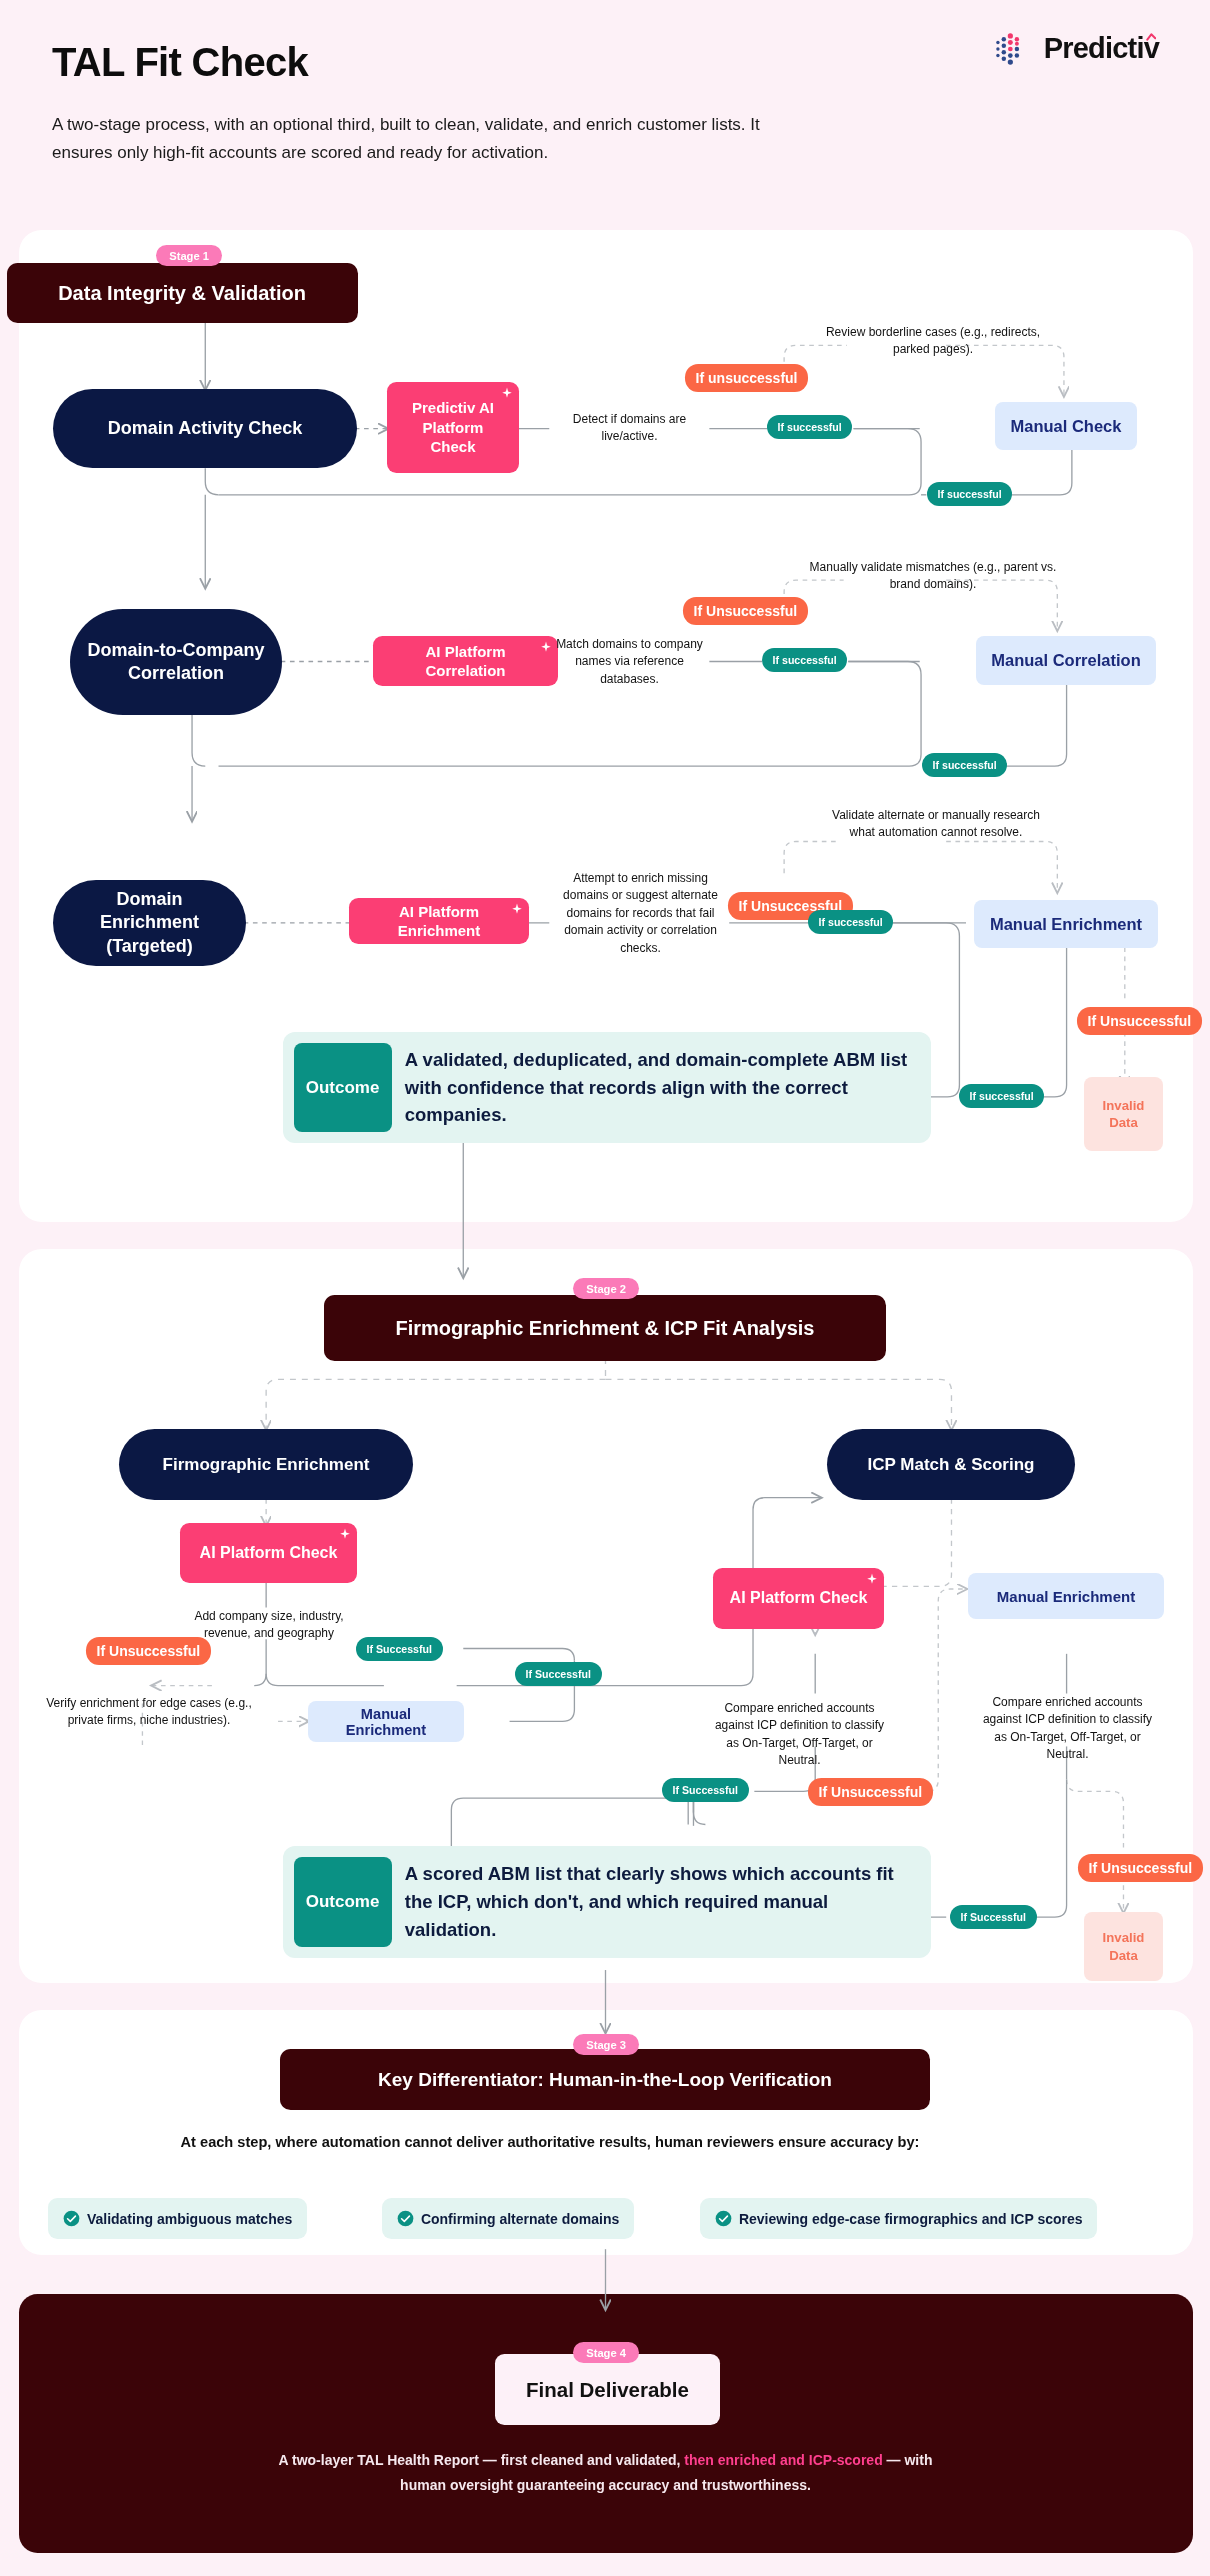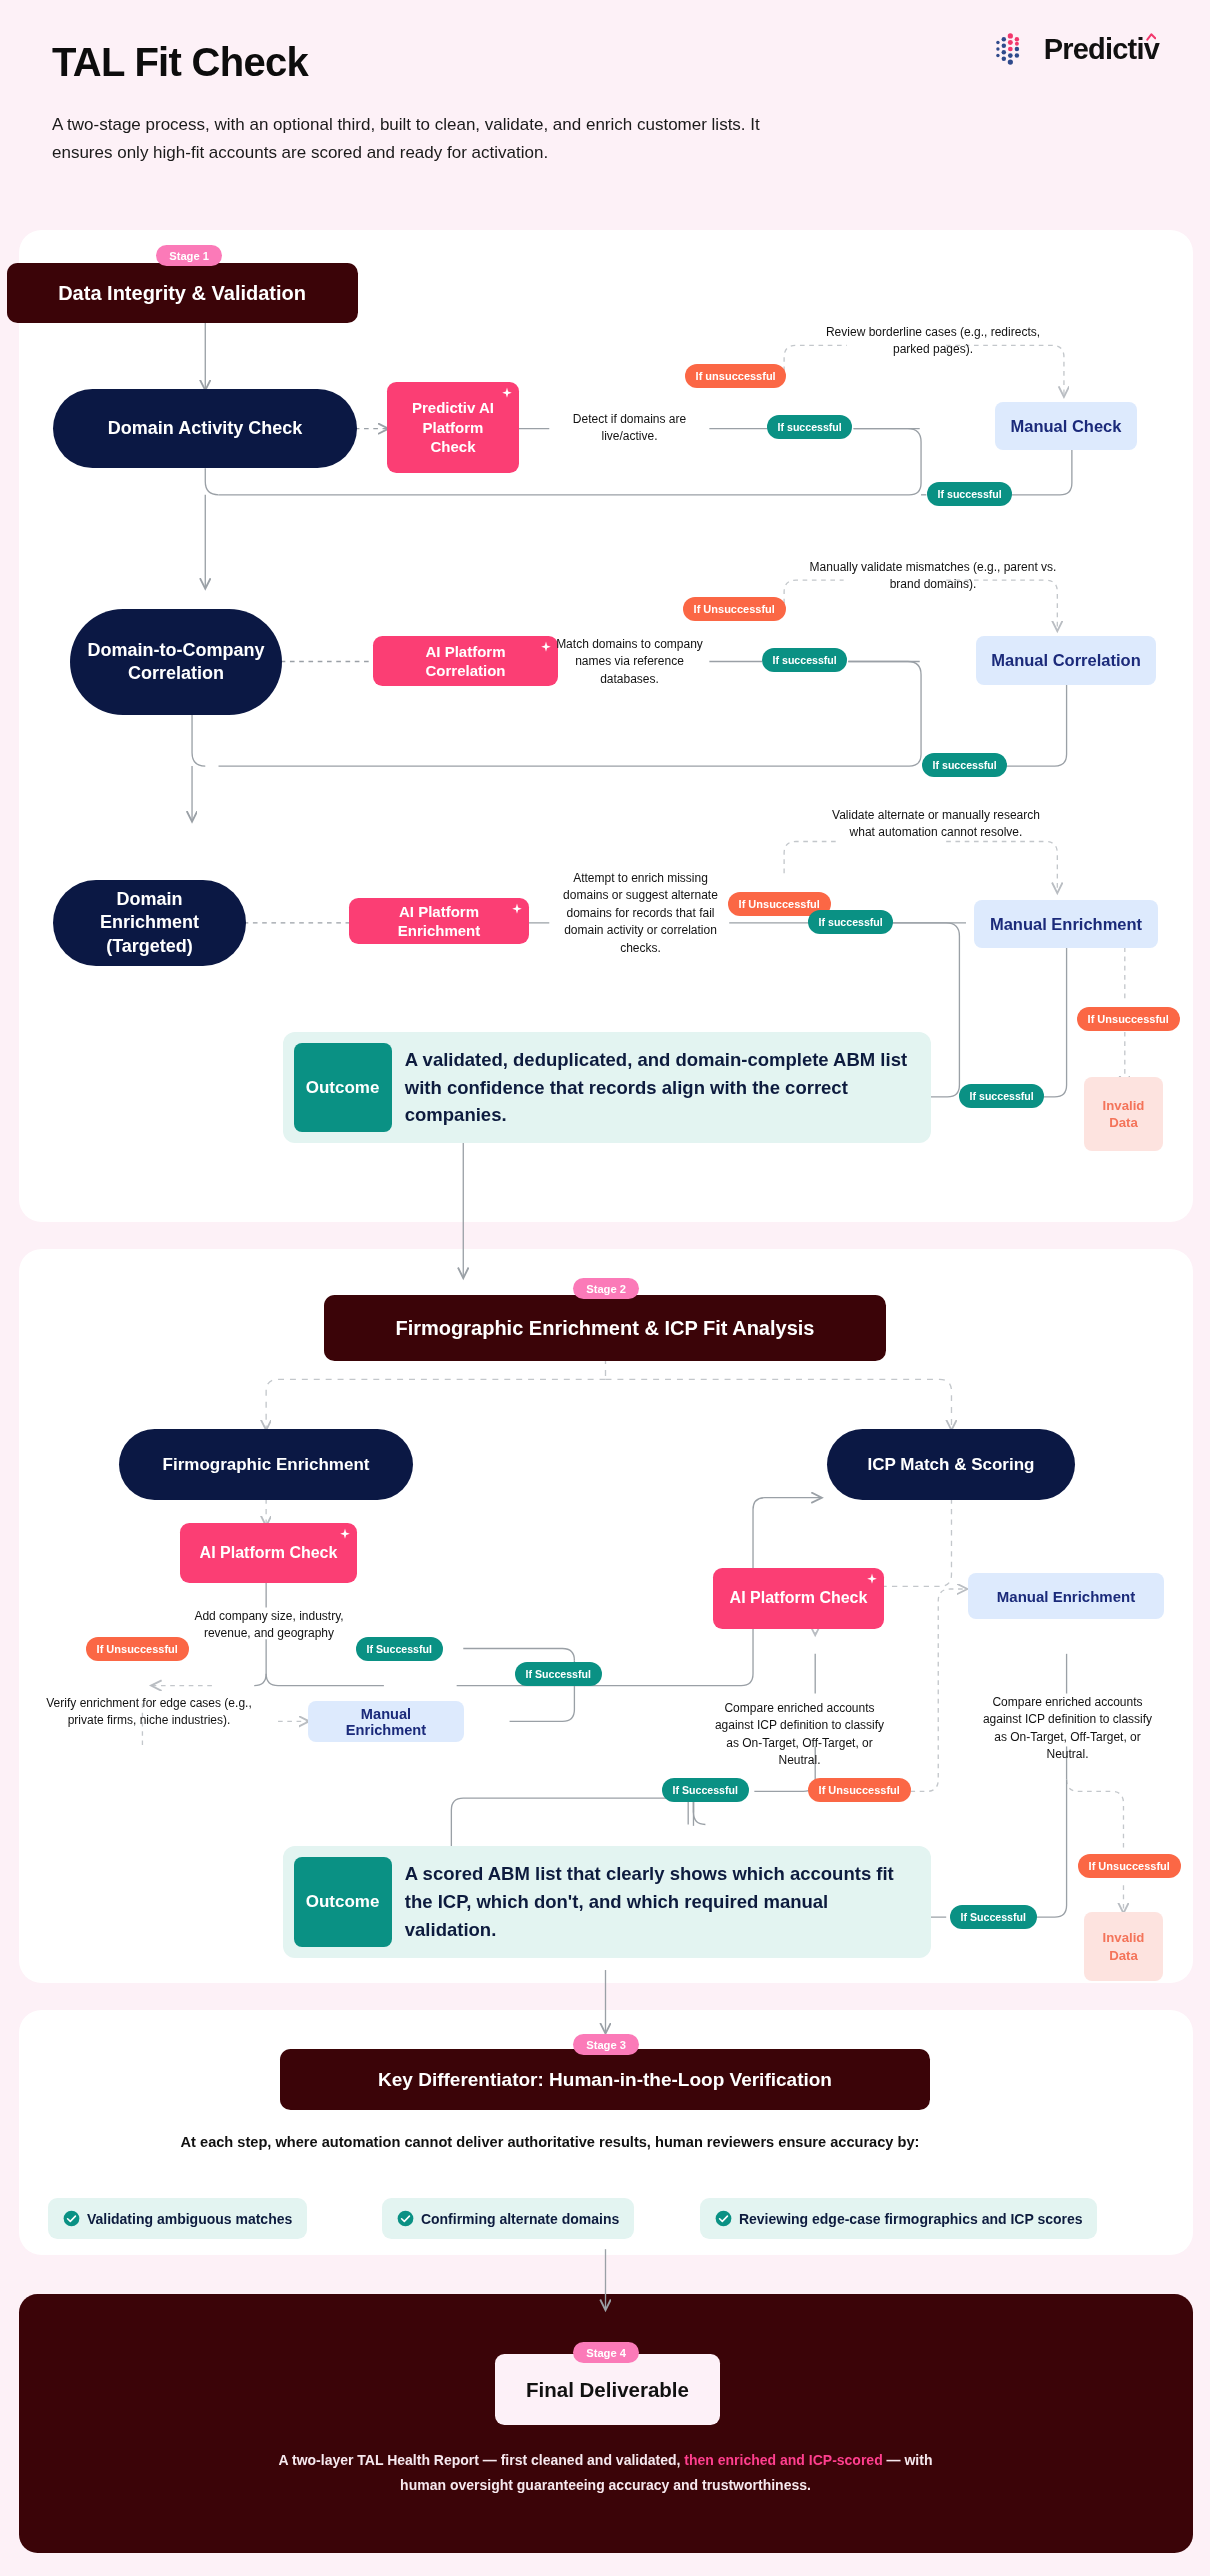--- a/index.html
+++ b/index.html
@@ -21,21 +21,21 @@
     position: absolute; left: 52px; top: 40px;
     font-size: 40px; font-weight: 800; letter-spacing: -0.7px;
     color: #0d0d0d;
   }
   .hdr-sub {
     position: absolute; left: 52px; top: 111px; width: 741px;
     font-size: 17px; line-height: 1.62; color: #1a1a1a; font-weight: 400;
   }
   .logo {
     position: absolute; right: 52px; top: 32px;
-    display: flex; align-items: center; gap: 16px;
+    display: flex; gap: 16px;
   }
   .logo-dots { width: 34px; height: 34px; }
   .logo-word {
     font-size: 29px; font-weight: 700; color: #111; letter-spacing: -0.8px;
     position: relative;
   }
   .logo-tick {
     position: absolute; right: -1.3px; top: -1.3px;
     width: 10.6px; height: 10.6px;
   }
@@ -78,21 +78,21 @@
     background: #ddeafd; color: #1b2a7a; border-radius: 8px;
     font-weight: 700; font-size: 16.5px; padding: 0 14.6px;
   }
   .pillgreen {
     background: #0a9184; color: #fff; border-radius: 13.2px;
     font-size: 10.6px; font-weight: 700; padding: 6px 10.6px; white-space: nowrap;
     z-index: 4;
   }
   .pillorange {
     background: #fb6745; color: #fff; border-radius: 13.2px;
-    font-size: 11px; font-weight: 700; padding: 6px 10.6px; white-space: nowrap;
+    font-size: 14px; font-weight: 700; padding: 6px 10.6px; white-space: nowrap;
     z-index: 4;
   }
   .caption {
     position: absolute; font-size: 12px; line-height: 1.45;
     color: #121212; text-align: center; font-weight: 400;
   }
   .invalid {
     background: #fde3df; color: #f4745a; border-radius: 8px;
     font-weight: 700; font-size: 13.2px; line-height: 1.3; padding: 0 9.3px;
   }

